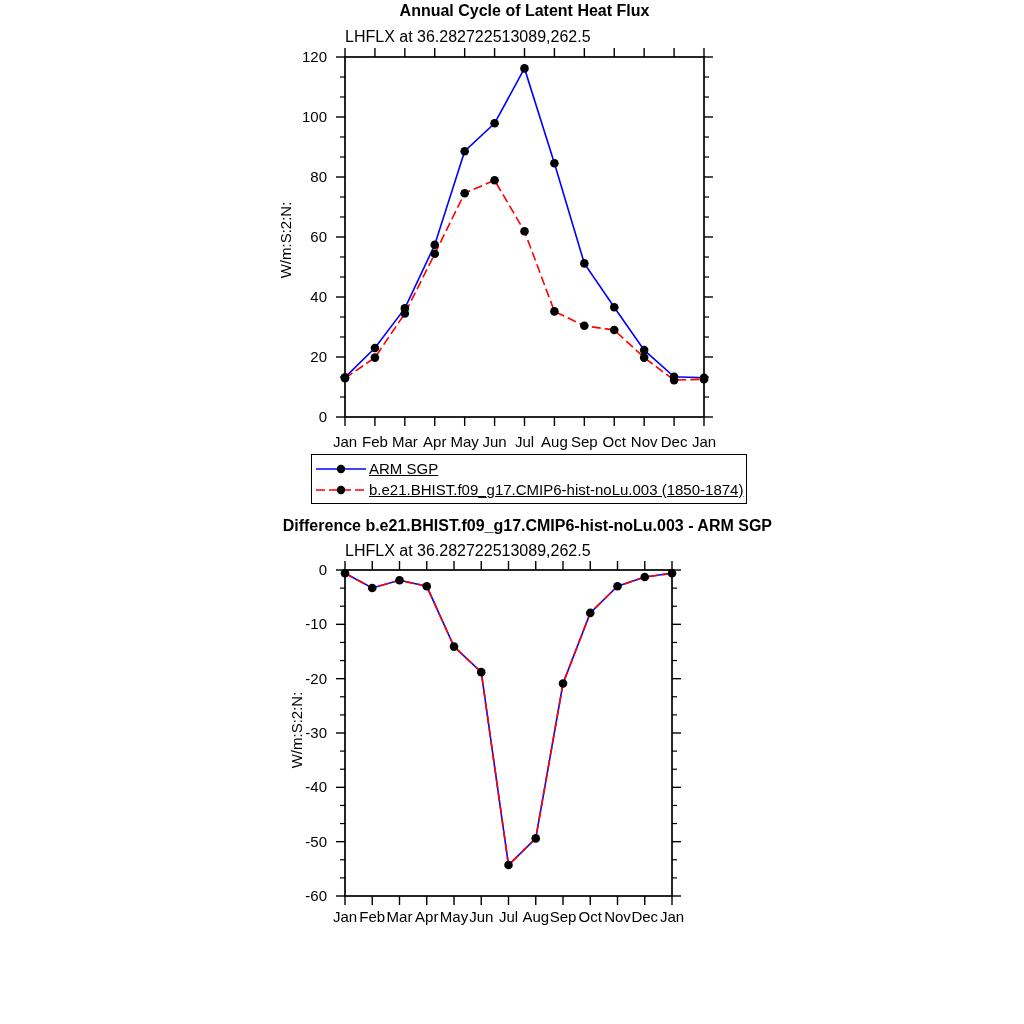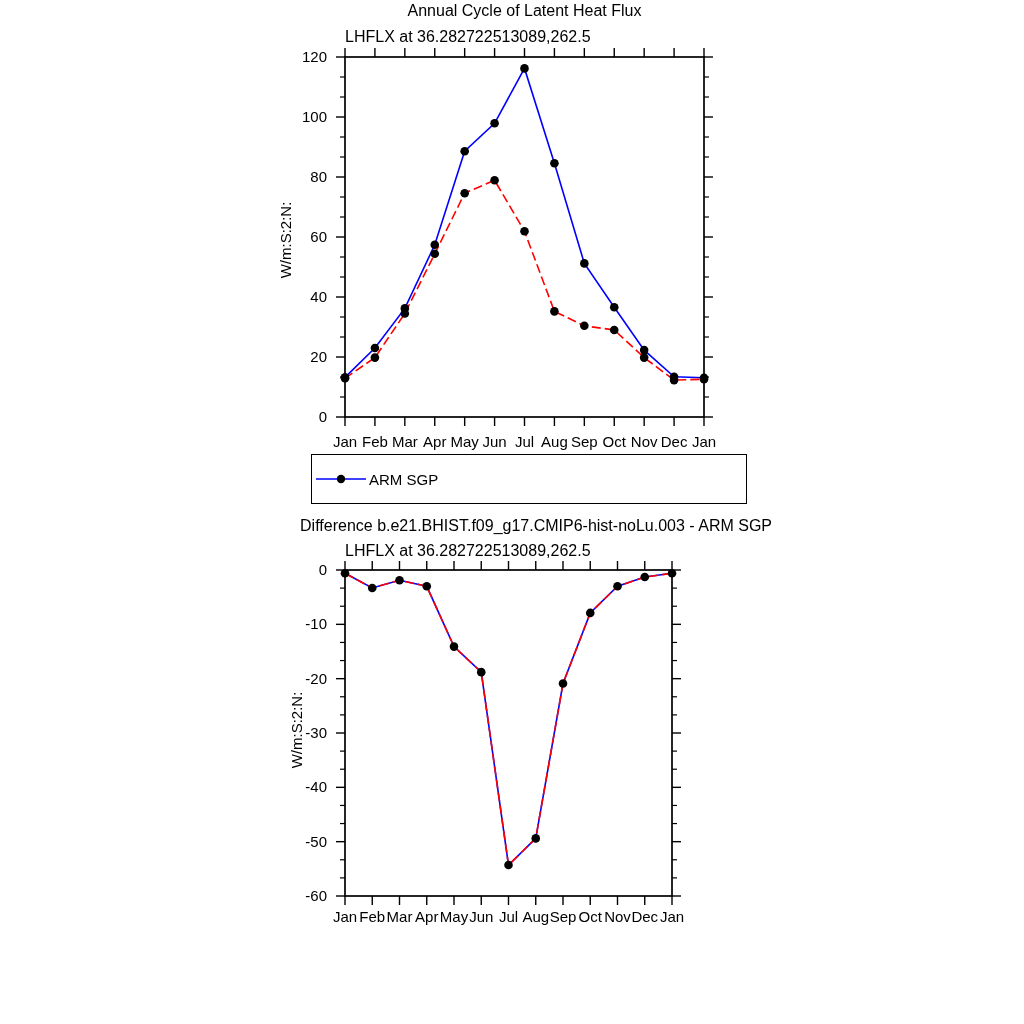--- a/index.html
+++ b/index.html
@@ -12,21 +12,21 @@
     width: 1024px; height: 1024px;
     background: #ffffff;
     color: #000000;
     font-family: "Liberation Sans", sans-serif;
     overflow: hidden;
   }
   #plot-svg { position: absolute; left: 0; top: 0; }
 
   .chart-title {
     position: absolute;
-    font-weight: normal;
+    font-weight: bold;
     font-size: 16px;
     white-space: nowrap;
     color: #000;
   }
   .chart-subtitle {
     position: absolute;
     font-size: 16px;
     white-space: nowrap;
     color: #000;
   }
@@ -38,21 +38,21 @@
   #legend {
     position: absolute;
     left: 311px; top: 454px;
     width: 436px; height: 50px;
     border: 1px solid #000;
     box-sizing: border-box;
     display: flex;
     flex-direction: column;
     justify-content: center;
   }
-  .lrow { display: flex; align-items: center; height: 21px; }
+  .lrow { display: flex; align-items: center; height: 21px; text-decoration: underline; }
   .lsample { margin-left: 3px; flex: 0 0 auto; display: block; }
   .llabel { font-size: 15px; margin-left: 2px; white-space: nowrap; }
 
   .tick-label { font-family: "Liberation Sans", sans-serif; font-size: 15px; fill: #000; }
   .ylab       { font-family: "Liberation Sans", sans-serif; font-size: 15px; fill: #000; }
 </style>
 </head>
 <body>
 
 <div id="stage">
@@ -283,18 +283,25 @@
   <div id="subtitle-1" class="chart-subtitle">LHFLX at 36.282722513089,262.5</div>
 
   <div id="legend">
     <div class="lrow">
       <svg class="lsample" width="52" height="12">
         <line x1="1" y1="6" x2="51" y2="6" stroke-width="1.6" stroke="#0000ff"></line>
         <circle cx="26" cy="6" r="4.2" fill="#000000"></circle>
       </svg>
       <span class="llabel">ARM SGP</span>
     </div>
+    <div class="lrow">
+      <svg class="lsample" width="52" height="12">
+        <line x1="1" y1="6" x2="51" y2="6" stroke-width="1.6" stroke-dasharray="9 4" stroke="#ff0000"></line>
+        <circle cx="26" cy="6" r="4.2" fill="#000000"></circle>
+      </svg>
+      <span class="llabel">b.e21.BHIST.f09_g17.CMIP6-hist-noLu.003 (1850-1874)</span>
+    </div>
   </div>
 
   <div id="title-2" class="chart-title">Difference b.e21.BHIST.f09_g17.CMIP6-hist-noLu.003 - ARM SGP</div>
   <div id="subtitle-2" class="chart-subtitle">LHFLX at 36.282722513089,262.5</div>
 
 </div>
 
 </body></html>

